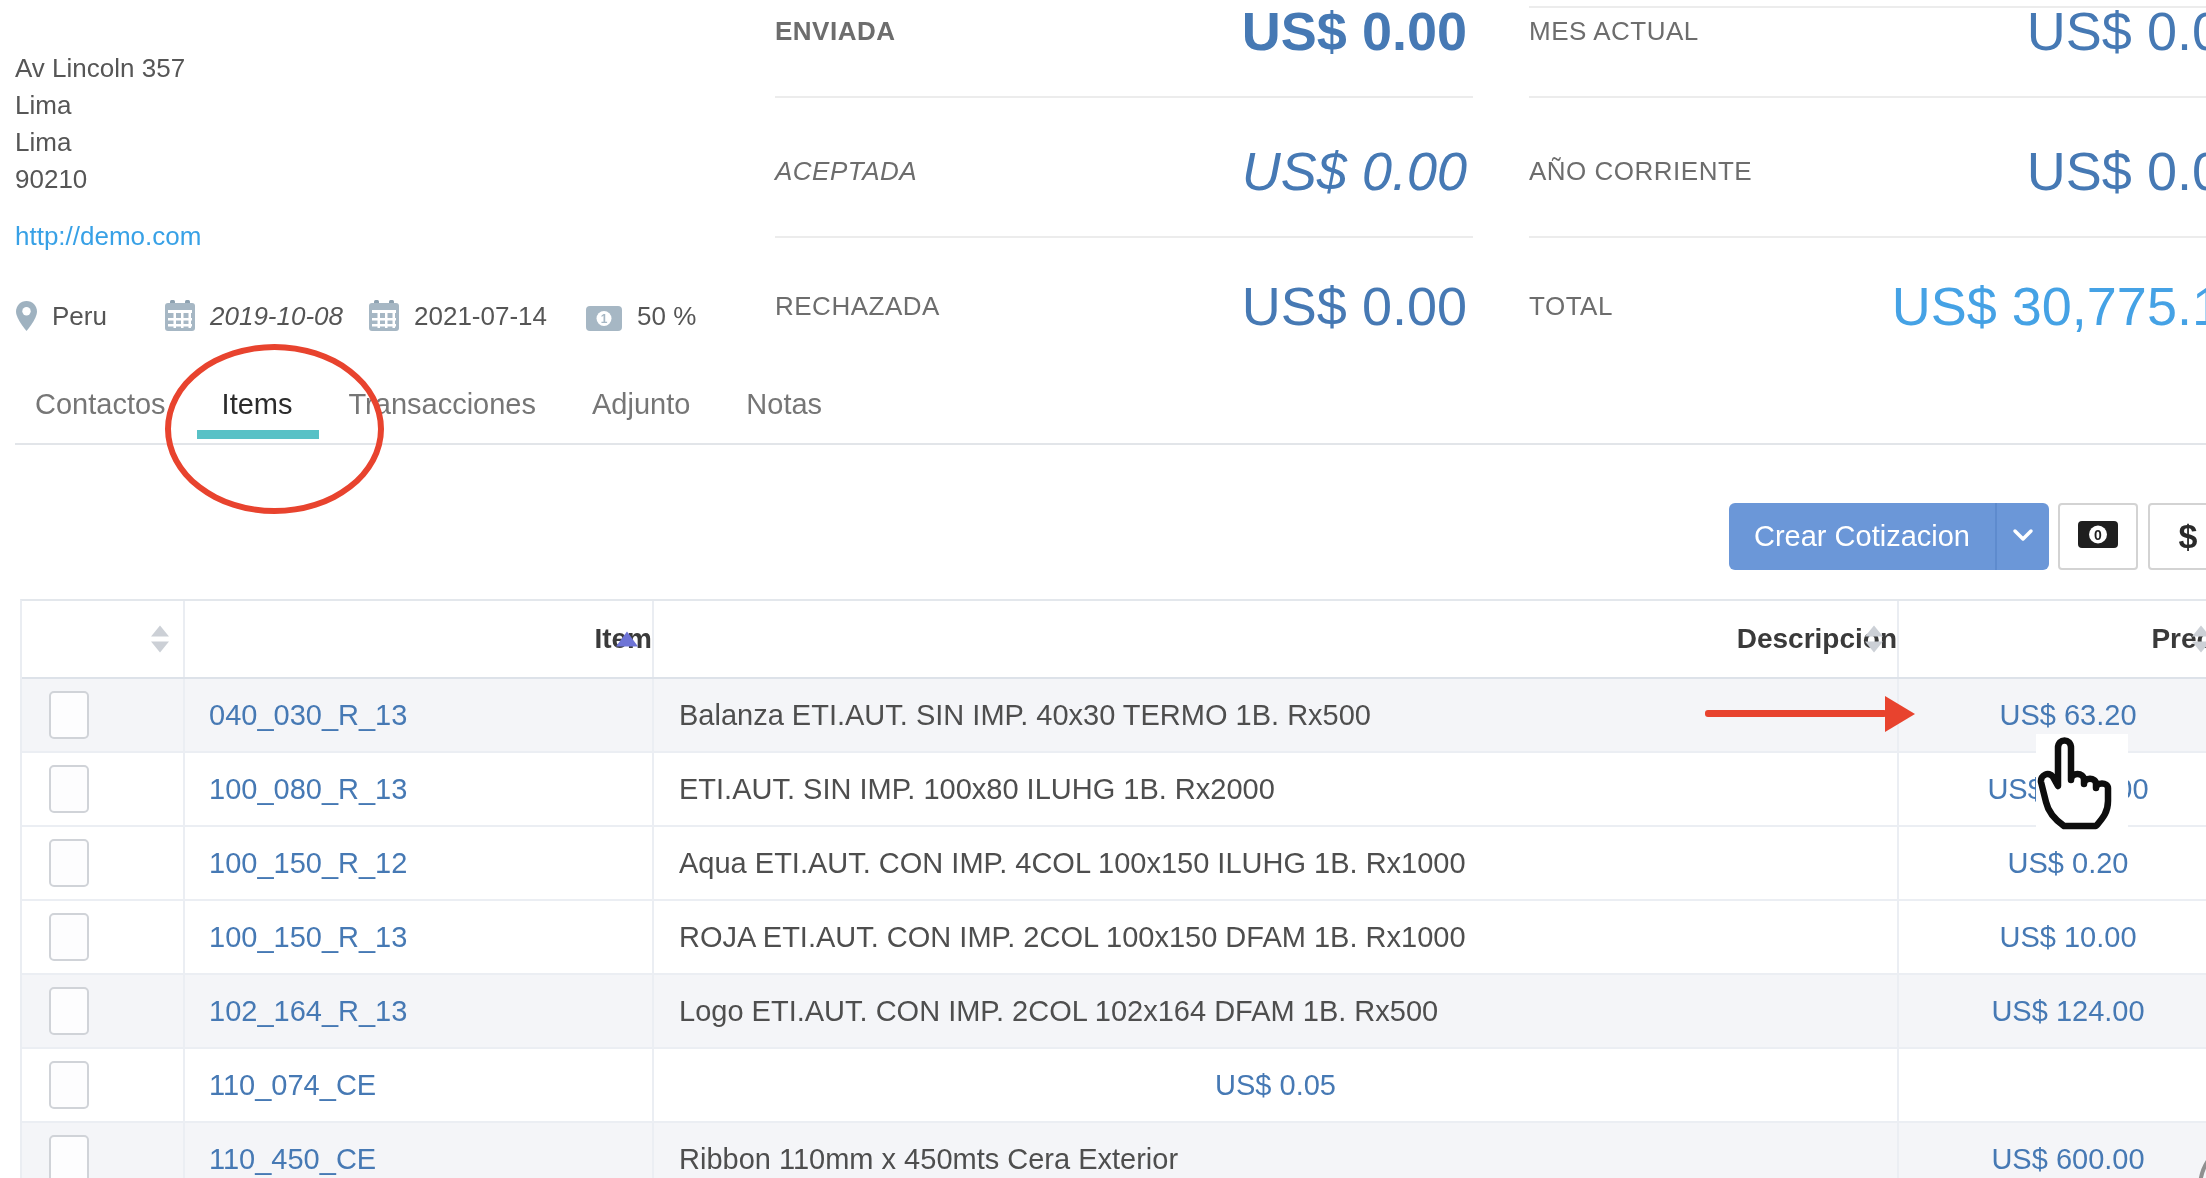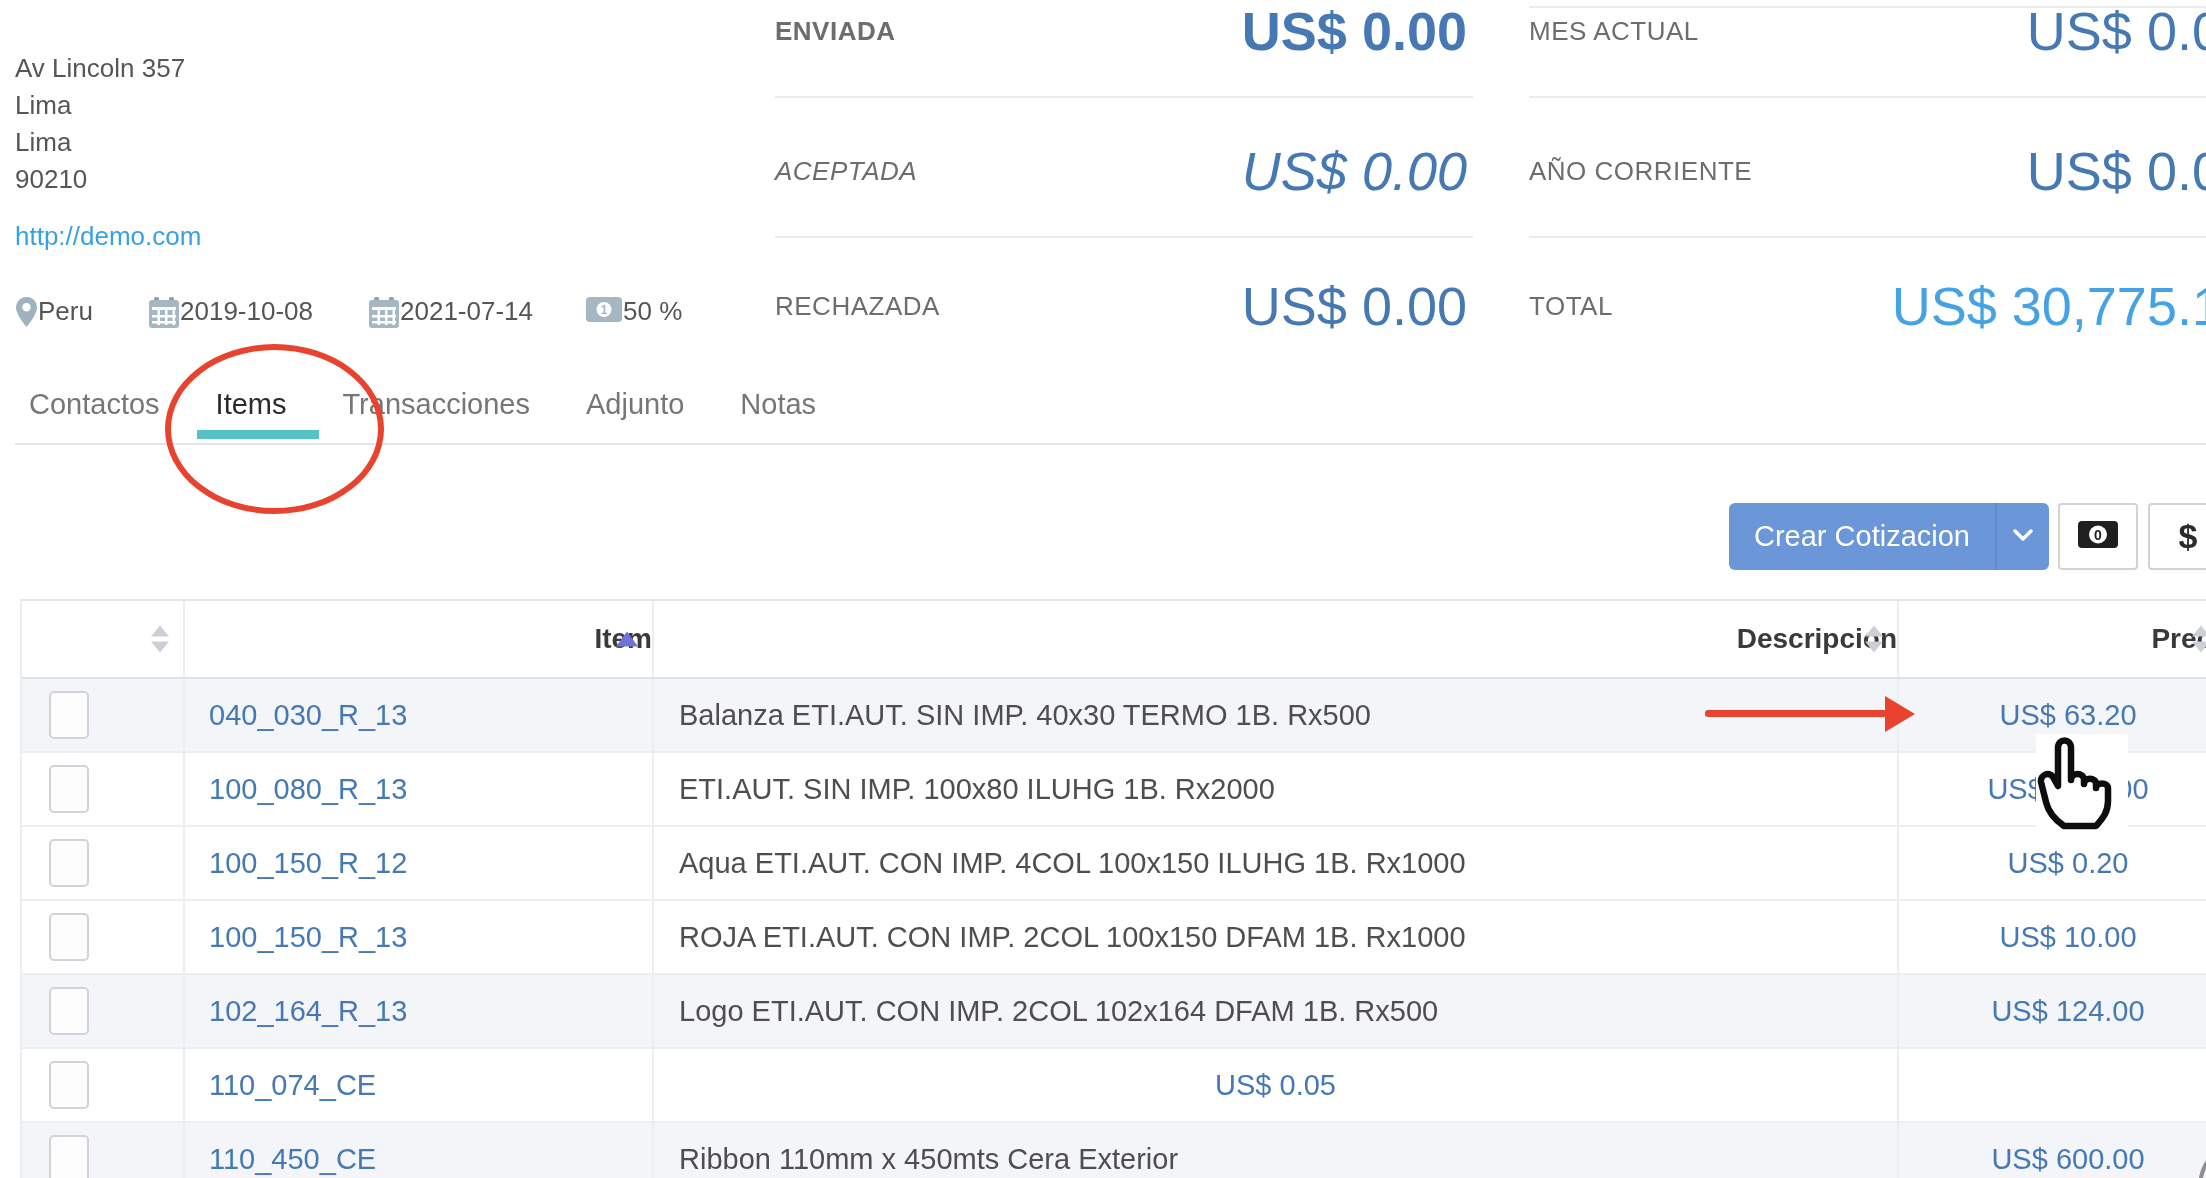--- a/index.html
+++ b/index.html
@@ -7,32 +7,32 @@
     position:relative; width:2206px; height:1178px; background:#ffffff;
     overflow:hidden; font-family:"Liberation Sans", sans-serif;
   }
   .abs { position:absolute; }
 
   
   #address-block { left:15px; top:50px; font-size:26px; line-height:37px; color:#565656; }
   #website-link { left:15px; top:221px; font-size:26px; color:#38a1e6; text-decoration:none; cursor:pointer; }
 
   
-  .meta-group { top:296px; display:flex; align-items:flex-start; gap:0; font-size:26px; color:#555; height:36px; }
+  .meta-group { top:296px; display:flex; align-items:flex-end; gap:14px; font-size:26px; color:#555; height:36px; }
   .meta-icon { display:inline-flex; align-items:center; }
 
   
   .stat-row { display:flex; justify-content:space-between; align-items:center; height:52px; }
   .stat-label { font-size:26px; color:#6d6d6d; letter-spacing:.5px; white-space:nowrap; }
   .stat-value { font-size:54px; color:#4679b4; white-space:nowrap; }
   .stat-value.bright { color:#45a2e5; }
   .stat-divider { height:2px; background:#ececec; }
 
   
-  #tabs { left:29px; top:388px; display:flex; gap:56px; font-size:29px; color:#767676; }
+  #tabs { left:35px; top:388px; display:flex; gap:56px; font-size:29px; color:#767676; }
   .tab { cursor:pointer; white-space:nowrap; }
   .tab.active { color:#2b2b2b; }
   #tab-underline { left:197px; top:430px; width:122px; height:9px; background:#58c1c6; }
   #tabs-divider { left:15px; top:443px; width:2191px; height:2px; background:#e2e5e9; }
 
   
   #create-quote-button { left:1729px; top:503px; width:266px; height:67px; background:#6b97d8;
     color:#fff; font-size:29px; display:flex; align-items:center; justify-content:center;
     border-radius:6px 0 0 6px; cursor:pointer;text-align:right; }
   #create-quote-caret { left:1995px; top:503px; width:52px; height:67px; background:#6b97d8;
@@ -94,21 +94,21 @@
 
   <div class="abs meta-group" style="left:15px;">
     <span class="meta-icon">
       <svg width="23" height="32" viewBox="0 0 23 32">
           <path d="M11.5 1 C5.6 1 1 5.7 1 11.5 C1 19 11.5 31 11.5 31 C11.5 31 22 19 22 11.5 C22 5.7 17.4 1 11.5 1 Z" fill="#9fb2c0"></path>
           <circle cx="11.5" cy="11.2" r="4.2" fill="#fff"></circle>
         </svg>
     </span>
     <span>Peru</span>
   </div>
-  <div class="abs meta-group" style="left:148px;">
+  <div class="abs meta-group" style="left:164px;font-style:italic;">
     <span class="meta-icon">
       <svg width="32" height="33" viewBox="0 0 32 33">
           <rect x="6" y="1" width="5" height="7" rx="1.5" fill="#8da1b0"></rect>
           <rect x="21" y="1" width="5" height="7" rx="1.5" fill="#8da1b0"></rect>
           <rect x="1" y="4" width="30" height="28" rx="3" fill="#a6b7c4"></rect>
           <rect x="4" y="11" width="24" height="18" fill="#a6b7c4"></rect>
           <g fill="#fff">
             <rect x="4" y="11" width="24" height="3"></rect>
             <rect x="9.5" y="14" width="2.5" height="15"></rect>
             <rect x="17" y="14" width="2.5" height="15"></rect>

